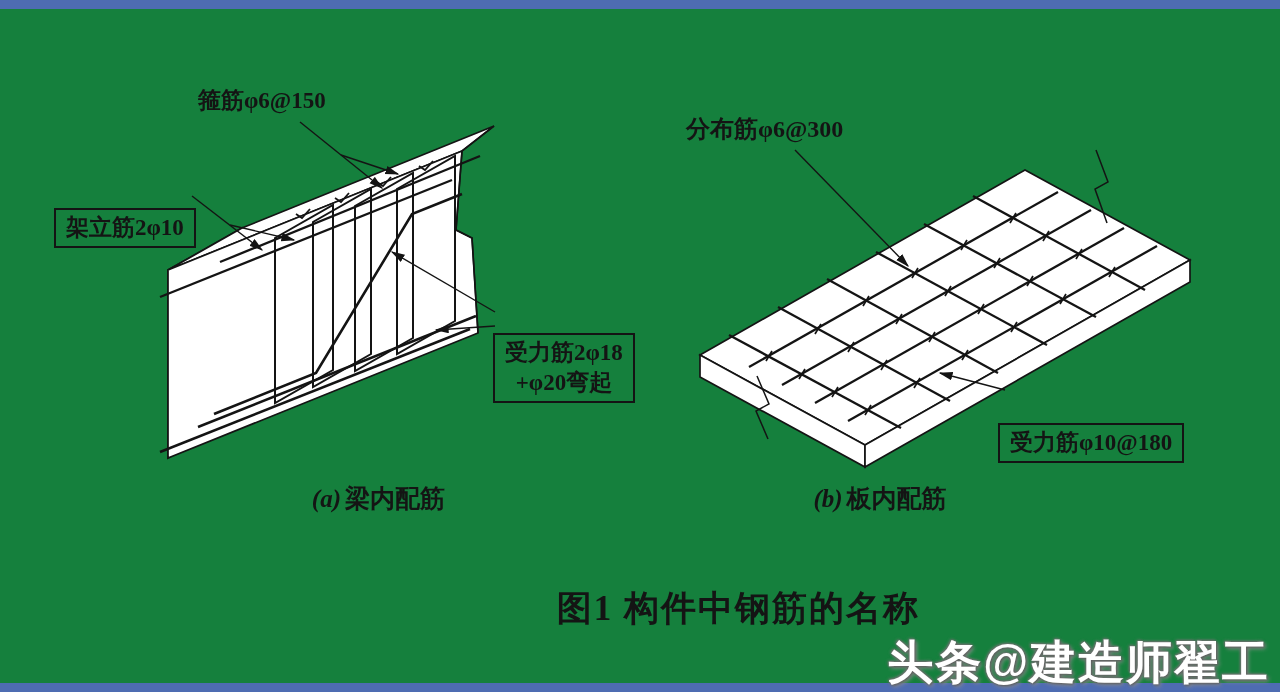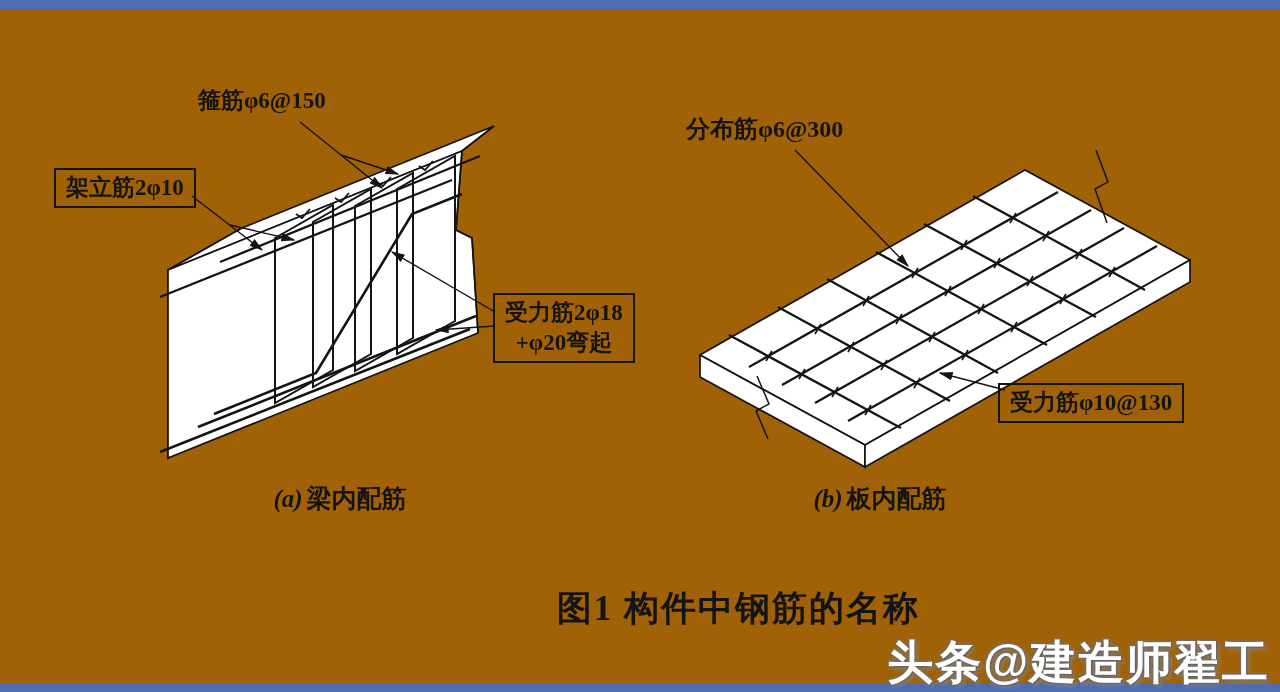--- a/index.html
+++ b/index.html
@@ -1,30 +1,30 @@
 <!DOCTYPE html>
 <html style="--accent: #4e6cb2; --ink: #141414;"><head>
 <meta charset="utf-8">
 <style>
   :root { --accent:#4e6cb2; --ink:#141414; }
   * { margin:0; padding:0; box-sizing:border-box; }
   body { background:#888; font-family:"Liberation Serif","DejaVu Serif",serif; }
   #stage {
-    position:relative; width:1280px; height:692px; background:#a16207;
+    position:relative; width:1280px; height:692px; background:#15803d;
     overflow:hidden; margin:0 auto;
   }
   .accent-bar { position:absolute; left:0; width:100%; height:9px; background:var(--accent); }
   #top-bar { top:0; }
   #bottom-bar { bottom:0; }
   svg#linework { position:absolute; left:0; top:0; }
   .lbl {
     position:absolute; color:var(--ink); font-weight:bold; font-size:23px;
     white-space:nowrap; line-height:1.3;
   }
-  .boxed { border:2px solid var(--ink); padding:3px 10px; text-align:center; }
+  .boxed { border:2px solid var(--ink); padding:3px 10px; text-align:center;margin-top:40px; }
   .caption { position:absolute; top:482px; text-align:center; font-size:25px; font-weight:bold; color:var(--ink); }
   .caption .pre { font-style:italic; font-family:"Liberation Serif",serif; margin-right:4px; }
   #figure-title {
     position:absolute; left:300px; top:585px; width:620px; text-align:right;
     font-size:35px; font-weight:bold; color:var(--ink); letter-spacing:2px;
   }
   #watermark {
     position:absolute; right:10px; bottom:-2px; font-size:46px; font-weight:bold;
     font-family:"Liberation Sans","DejaVu Sans",sans-serif;
     color:#ffffff; letter-spacing:2px; z-index:5;
@@ -112,23 +112,23 @@
 
   <div class="lbl boxed" style="left:54px; top:168px;">架立筋2φ10</div>
 
   <div class="lbl boxed" style="left:493px; top:293px;">
     <span style="display:block;">受力筋2φ18</span>
     <span style="display:block;">+φ20弯起</span>
   </div>
 
   <div class="lbl" style="left:686px; top:114px; font-size:24px;">分布筋φ6@300</div>
 
-  <div class="lbl boxed" style="left:998px; top:383px;">受力筋φ10@130</div>
+  <div class="lbl boxed" style="left:998px; top:383px;">受力筋φ10@180</div>
 
-  <div class="caption" style="left:235px; width:210px;">
+  <div class="caption" style="left:235px; width:210px;text-align:right;">
     <span class="pre">(a)</span><span>梁内配筋</span>
   </div>
   <div class="caption" style="left:770px; width:220px;">
     <span class="pre">(b)</span><span>板内配筋</span>
   </div>
 
   <div id="figure-title">图1 构件中钢筋的名称</div>
 
   <div id="watermark">头条@建造师翟工</div>
 

